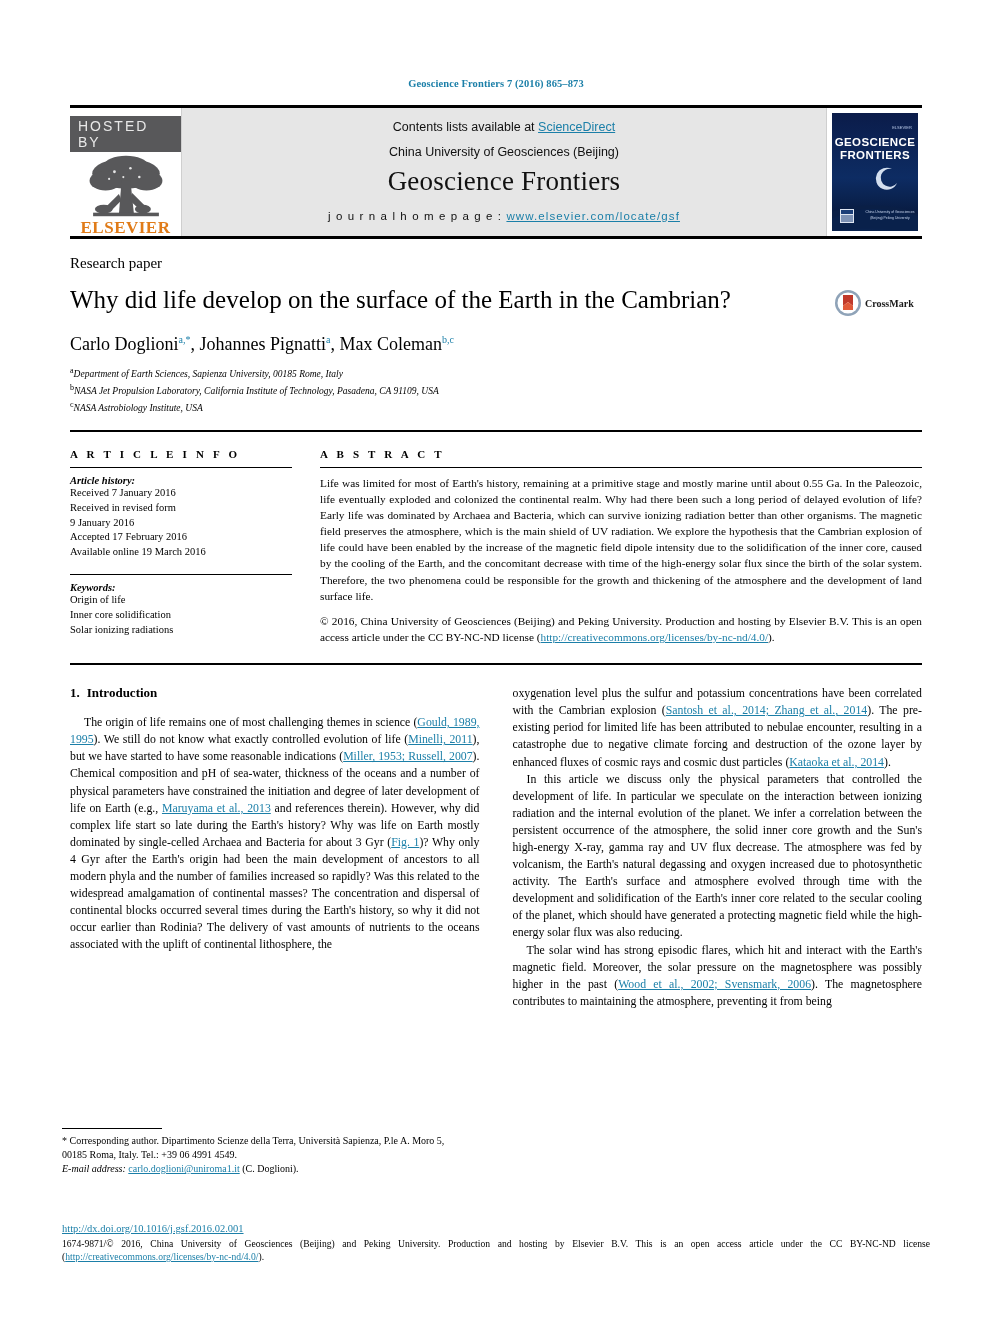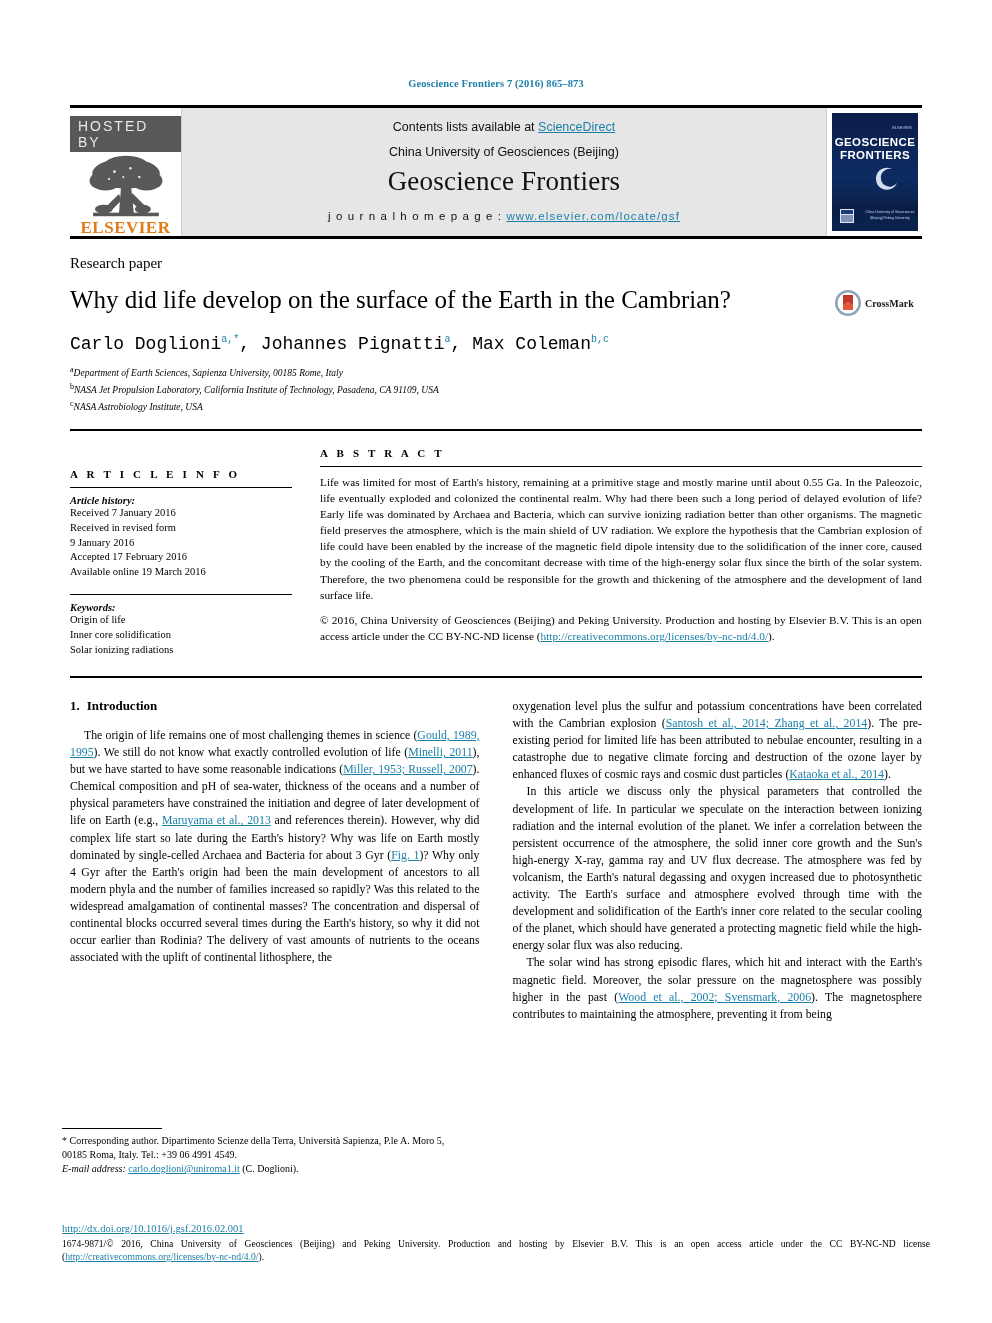--- a/index.html
+++ b/index.html
@@ -130,38 +130,37 @@
     margin: 0;
     color: #000;
   }
   .crossmark { flex: 0 0 92px; display:flex; align-items:center; justify-content:flex-end; padding-top:2px;}
   .crossmark svg { display:block; }
 
   .authors {
     font-size: 18px;
     margin-top: 16px;
     color: #000;
-    font-family: Liberation Mono, monospace;
   }
   .authors sup { font-size: 10px; color: #1b7fa8; vertical-align: super; }
 
   .affils { margin-top: 10px; }
   .affil {
     font-size: 9.5px;
     font-style: italic;
     line-height: 1.45;
     color: #000;
   }
   .affil sup { font-style: normal; font-size: 8px; vertical-align: super; }
 
   .rule-title { border-top: 2px solid #000; margin-top: 14px; }
 
   
   .info-abstract { display: flex; margin-top: 16px; }
-  .col-info { flex: 0 0 250px; padding-right: 28px; margin-top: 21px; }
+  .col-info { flex: 0 0 250px; padding-right: 28px; }
   .col-abstract { flex: 1 1 auto; }
 
   .sec-head {
     font-family: "Liberation Serif", serif;
     font-weight: bold;
     font-size: 11px;
     letter-spacing: 3.2px;
     color: #000;
   }
   .sec-rule { border-top: 1px solid #000; margin-top: 7px; margin-bottom: 7px; }

